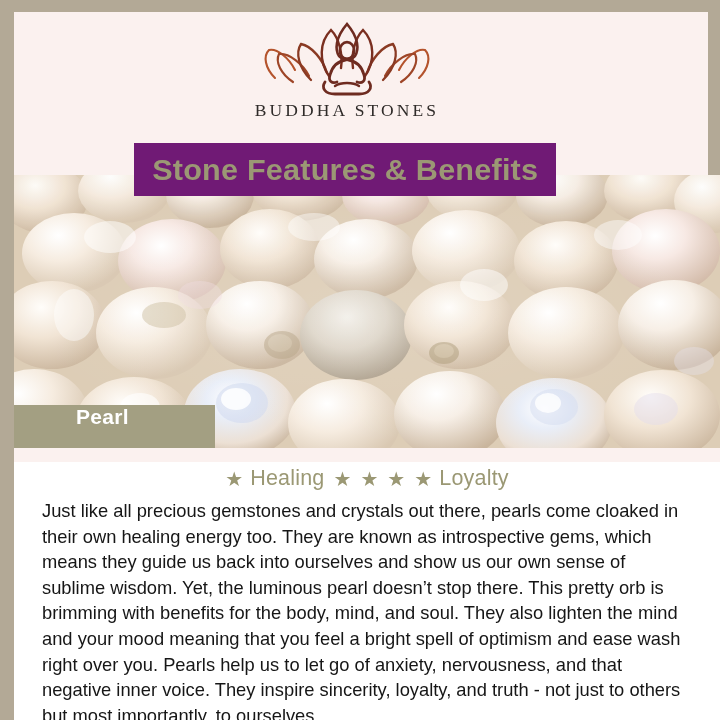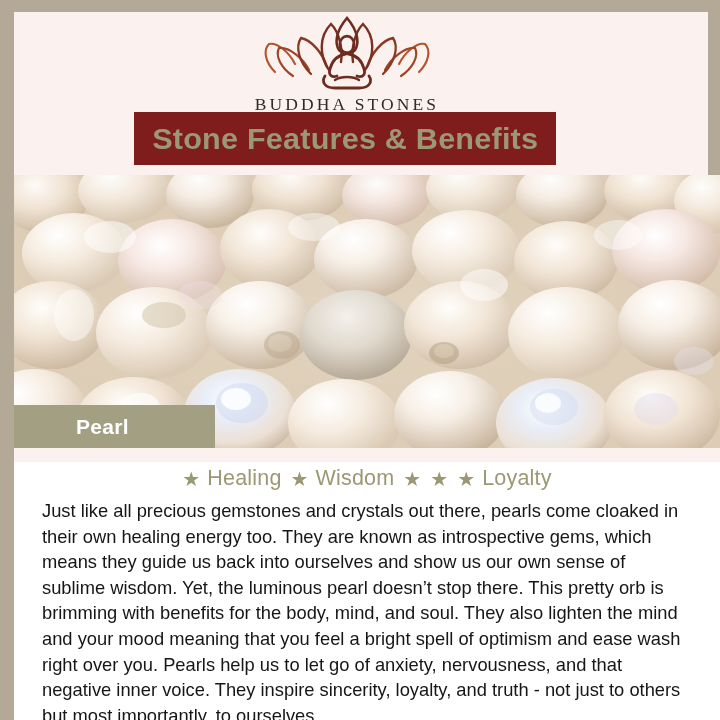--- a/index.html
+++ b/index.html
@@ -14,36 +14,36 @@
   .frame-bg{position:absolute;inset:0;background:#b3a996;}
 
   
   .card{
     position:absolute;left:14px;top:12px;width:694px;height:708px;
     background:#fbf1ef;
   }
 
   
   .logo-wrap{
-    position:absolute;left:0;top:14px;width:694px;height:112px;
+    position:absolute;left:0;top:20px;width:694px;height:112px;
     display:flex;flex-direction:column;align-items:center;justify-content:flex-start;text-align:right;
   }
   .logo-mark{position:relative;width:176px;height:78px;}
   .logo-mark svg{display:block;width:176px;height:78px;}
   .brand-word{
     margin-top:2px;
     font-family:"Liberation Serif", serif;
     font-size:17.5px;letter-spacing:3.1px;color:#2f2b29;
     white-space:nowrap;
   }
 
   
   .title-banner{
-    position:absolute;left:134px;top:112px;width:422px;height:53px;
-    background:#7f1d1d;
+    position:absolute;left:134px;top:143px;width:422px;height:53px;
+    background:#701a75;
     display:flex;align-items:center;justify-content:center;
     z-index:4;
     text-align:center;
   }
   .title-banner span{
     font-family:"Liberation Sans Narrow","Liberation Sans",sans-serif;
     font-weight:bold;font-size:30px;color:#9b9874;
     letter-spacing:.2px;white-space:nowrap;
     transform:scaleX(1.02);
   }
@@ -53,21 +53,21 @@
     position:absolute;left:14px;top:175px;width:706px;height:273px;
     overflow:hidden;background:#e8ddcd;
     z-index:2;
   }
   .photo svg{display:block;width:706px;height:273px;}
 
   
   .stone-bar{
     position:absolute;left:14px;top:405px;width:201px;height:43px;
     background:#a39f82;
-    display:flex;align-items:center;
+    display:flex;align-items:flex-start;
     z-index:3;
   }
   .stone-bar span{
     margin-left:62px;
     font-family:"Liberation Sans",sans-serif;
     font-weight:bold;font-size:21px;color:#ffffff;letter-spacing:.3px;
   }
 
   
   .panel{
@@ -258,21 +258,20 @@
   <div class="panel">
     <div class="panel-tint"></div>
 
     <div class="benefits">
       <div class="benefit">
         <span class="star">★</span>
         <span class="blabel">Healing</span>
       </div>
       <div class="benefit">
         <span class="star">★</span>
-        <span class="blabel">Wisdom</span>
       </div>
       <div class="benefit">
         <span class="star">★</span>
       </div>
       <div class="benefit">
         <span class="star">★</span>
       </div>
       <div class="benefit">
         <span class="star">★</span>
         <span class="blabel">Loyalty</span>

